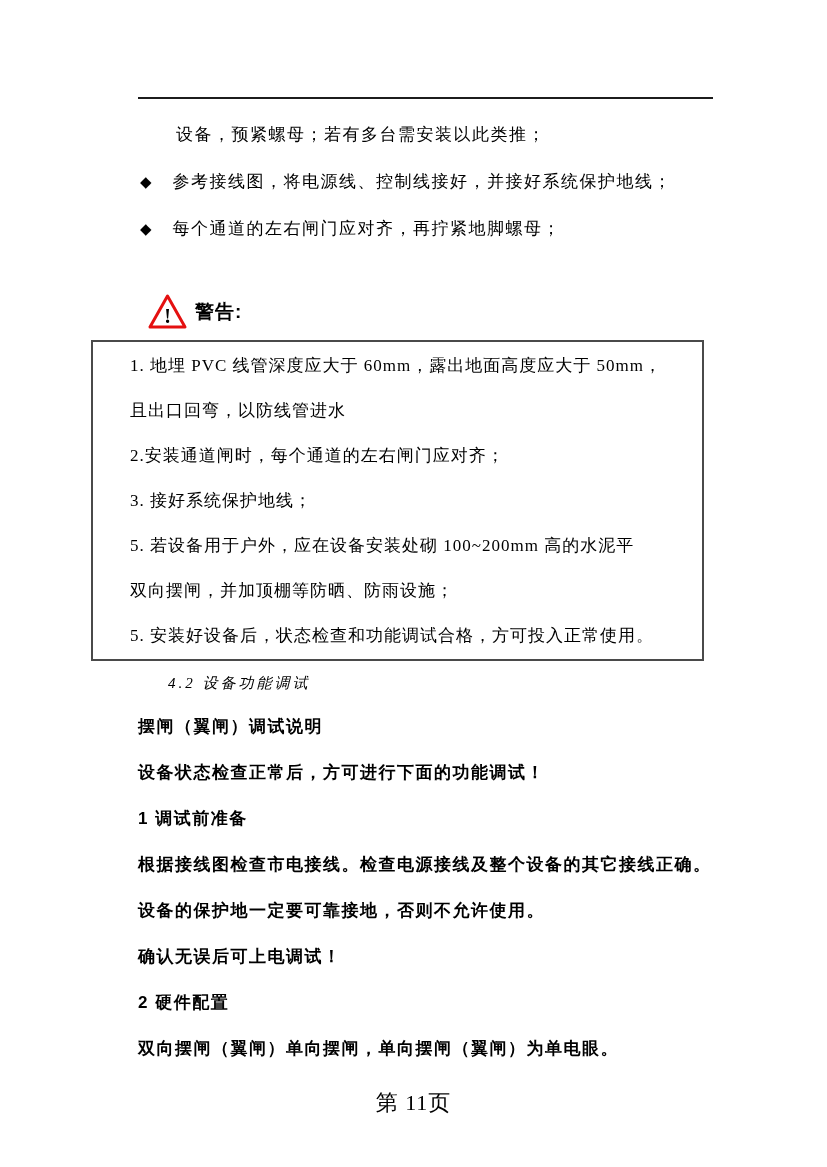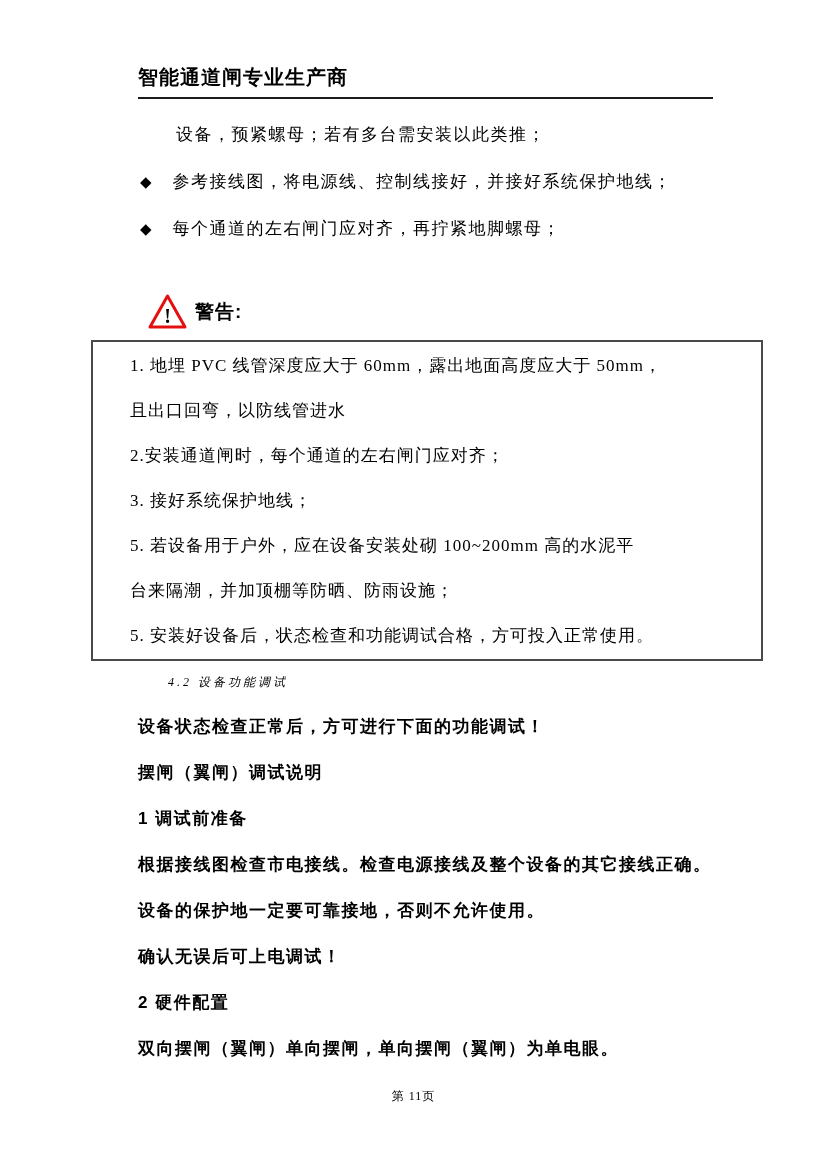--- a/index.html
+++ b/index.html
@@ -70,38 +70,38 @@
     font-family: "Liberation Sans", "DejaVu Sans", sans-serif;
     font-weight: bold;
     font-size: 19px;
     letter-spacing: 1px;
     margin-left: 7px;
   }
   .warning-box {
     position: absolute;
     left: 91px;
     top: 340px;
-    width: 672px;
+    width: 613px;
     height: 321px;
     border: 2px solid #4a4a4a;
     box-sizing: border-box;
     padding: 14px 18px 0 37px;
   }
   .warning-box p {
     margin: 0 0 25px 0;
     font-size: 17px;
     line-height: 20px;
     letter-spacing: 1px;
     white-space: nowrap;
   }
   .section-heading {
     position: absolute;
     left: 168px;
     top: 674px;
-    font-size: 12px;
+    font-size: 15px;
     font-style: italic;
     letter-spacing: 3px;
     white-space: nowrap;
     font-family: Liberation Serif, serif;
   }
   .body-paragraphs {
     position: absolute;
     left: 138px;
     top: 716px;
     font-family: "Liberation Sans", "DejaVu Sans", sans-serif;
@@ -113,30 +113,29 @@
     line-height: 21px;
     letter-spacing: 1.5px;
     white-space: nowrap;
   }
   .page-footer {
     position: absolute;
     left: 0;
     top: 1088px;
     width: 827px;
     text-align: center;
-    font-size: 12px;
+    font-size: 22px;
     letter-spacing: 1px;
   }
 </style>
 </head>
 <body>
 
 <div class="page">
 
-  <div class="doc-header-title">智能通道闸专业生产商</div>
   <div class="doc-header-rule"></div>
 
   <div class="intro-continuation">设备，预紧螺母；若有多台需安装以此类推；</div>
 
   <div class="bullet-row first">
     <span class="bullet-marker">◆</span>
     <span class="bullet-text">参考接线图，将电源线、控制线接好，并接好系统保护地线；</span>
   </div>
 
   <div class="bullet-row second">
@@ -151,29 +150,29 @@
     </svg>
     <span class="warning-label">警告:</span>
   </div>
 
   <div class="warning-box">
     <p>1. 地埋 PVC 线管深度应大于 60mm，露出地面高度应大于 50mm，</p>
     <p>且出口回弯，以防线管进水</p>
     <p>2.安装通道闸时，每个通道的左右闸门应对齐；</p>
     <p>3. 接好系统保护地线；</p>
     <p>5. 若设备用于户外，应在设备安装处砌 100~200mm 高的水泥平</p>
-    <p>台来隔潮，并加顶棚等防晒、防雨设施；</p>
+    <p>双向摆闸，并加顶棚等防晒、防雨设施；</p>
     <p>5. 安装好设备后，状态检查和功能调试合格，方可投入正常使用。</p>
   </div>
 
   <div class="section-heading">4.2 设备功能调试</div>
 
   <div class="body-paragraphs">
+    <p>摆闸（翼闸）调试说明</p>
     <p>设备状态检查正常后，方可进行下面的功能调试！</p>
-    <p>摆闸（翼闸）调试说明</p>
     <p>1 调试前准备</p>
     <p>根据接线图检查市电接线。检查电源接线及整个设备的其它接线正确。</p>
     <p>设备的保护地一定要可靠接地，否则不允许使用。</p>
     <p>确认无误后可上电调试！</p>
     <p>2 硬件配置</p>
     <p>双向摆闸（翼闸）单向摆闸，单向摆闸（翼闸）为单电眼。</p>
   </div>
 
   <div class="page-footer">第 11页</div>
 

